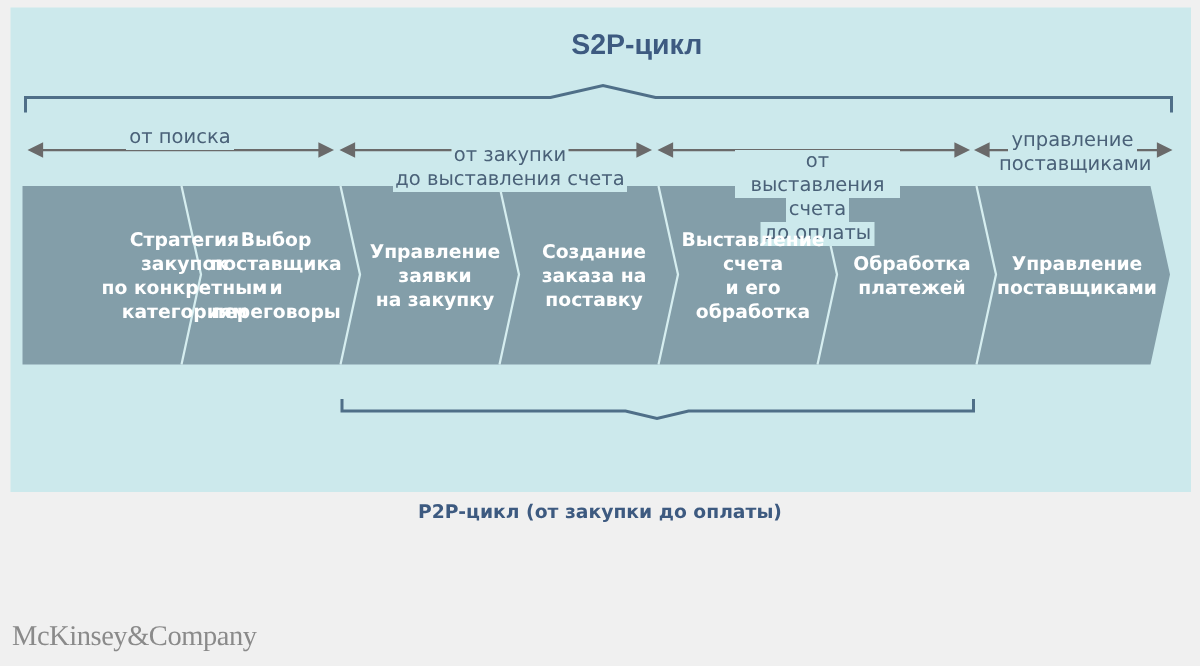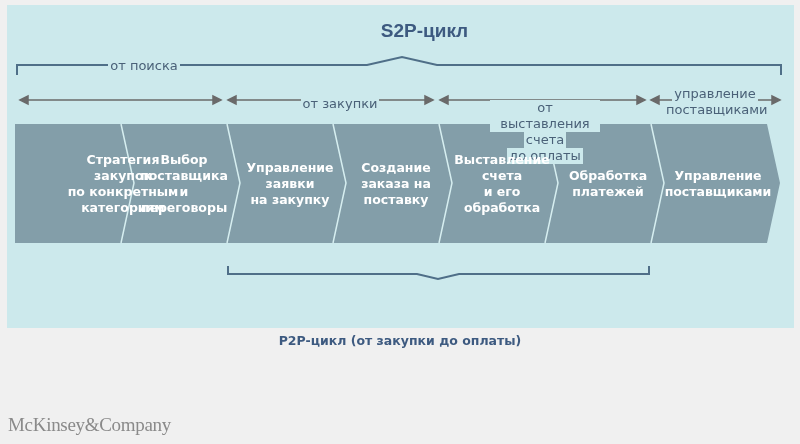--- a/index.html
+++ b/index.html
@@ -85,26 +85,27 @@
       <polyline points="333,124 346,183 333,243"></polyline>
       <polyline points="439,124 452,183 439,243"></polyline>
       <polyline points="545,124 558,183 545,243"></polyline>
       <polyline points="651,124 664,183 651,243"></polyline>
     </g>
   </g>
 
   <polyline points="228,266 228,274 417,274 438,279 459,274 649,274 649,266" fill="none" stroke="#4f6f88" stroke-width="2"></polyline>
 </svg>
 
-<div class="phase" style="left:70px; top:58px; width:100px;margin-left:24px;">
+<div class="phase" style="left:70px; top:84px; width:100px;">
   <span>от поиска</span><br>
   <br>
 </div>
 <div class="phase" style="left:255px; top:85px; width:170px;margin-top:11px;">
   <span>от закупки</span><br>
+  <span>до выставления счета</span>
 </div>
 <div class="phase" style="left:490px; top:84px; width:110px;margin-top:16px;">
   <span>от выставления</span><br>
   <span>счета</span><br>
   <span>до оплаты</span>
 </div>
 <div class="phase" style="left:664px; top:86px; width:102px;">
   <span>управление</span><br>
   <span>поставщиками</span>
 </div>

